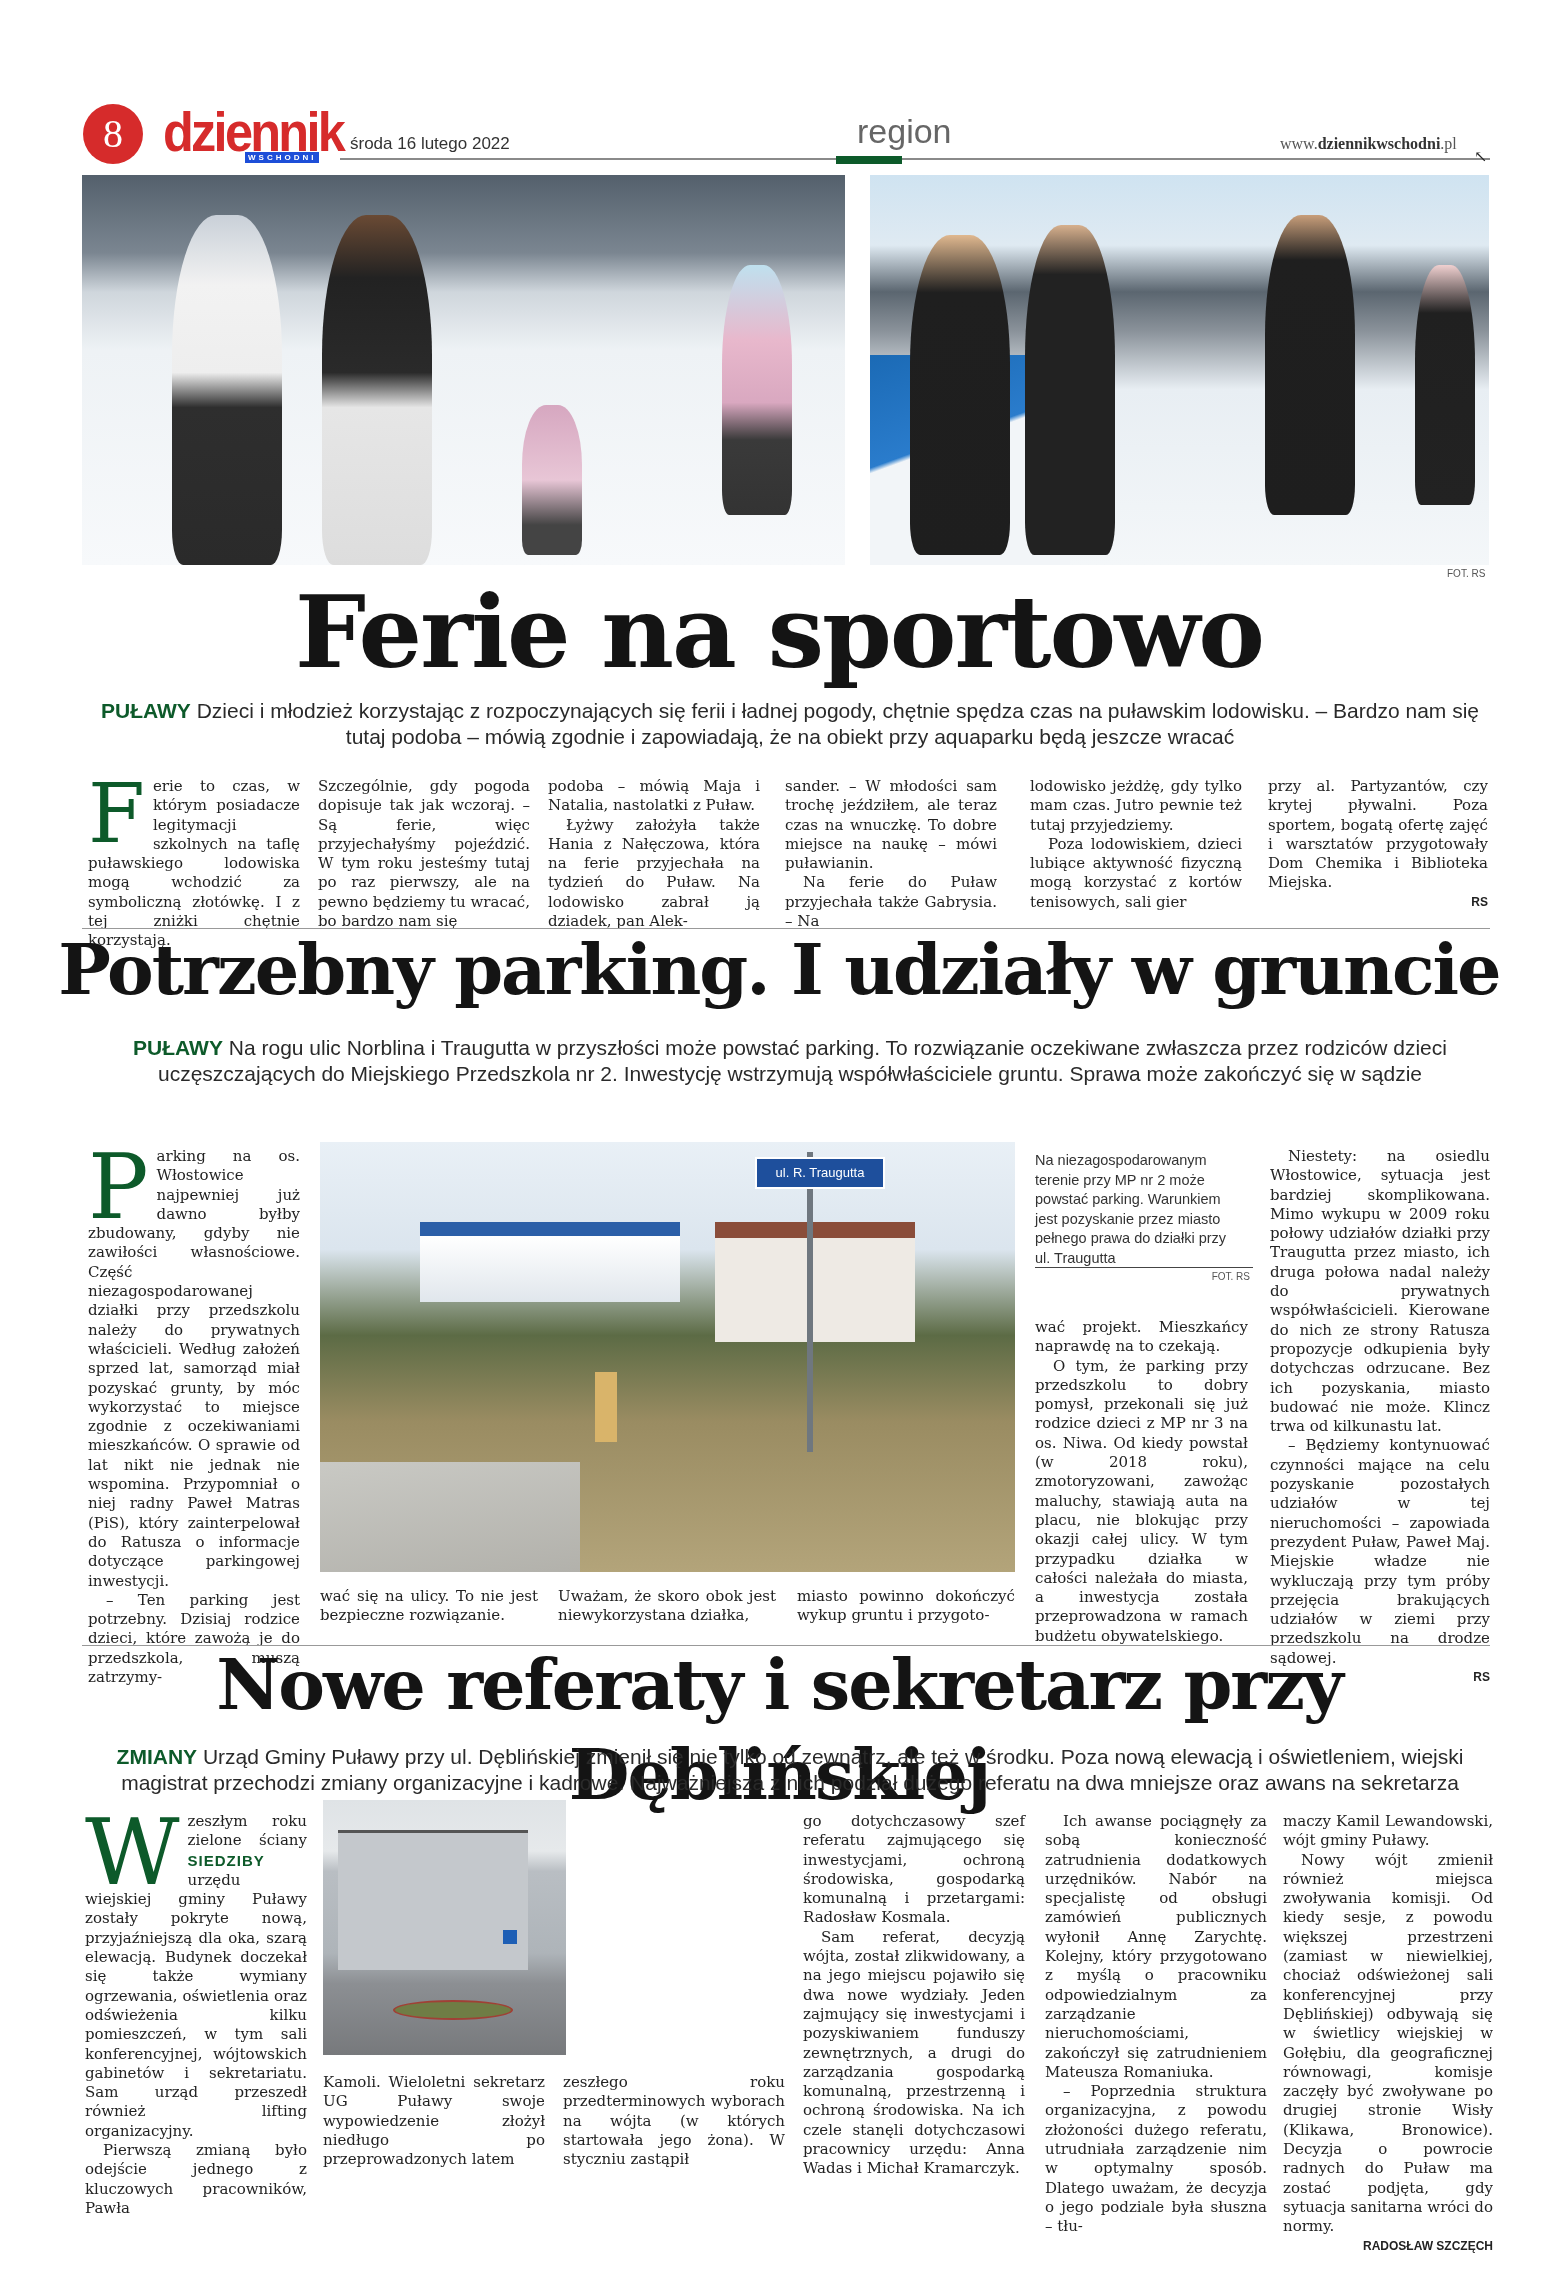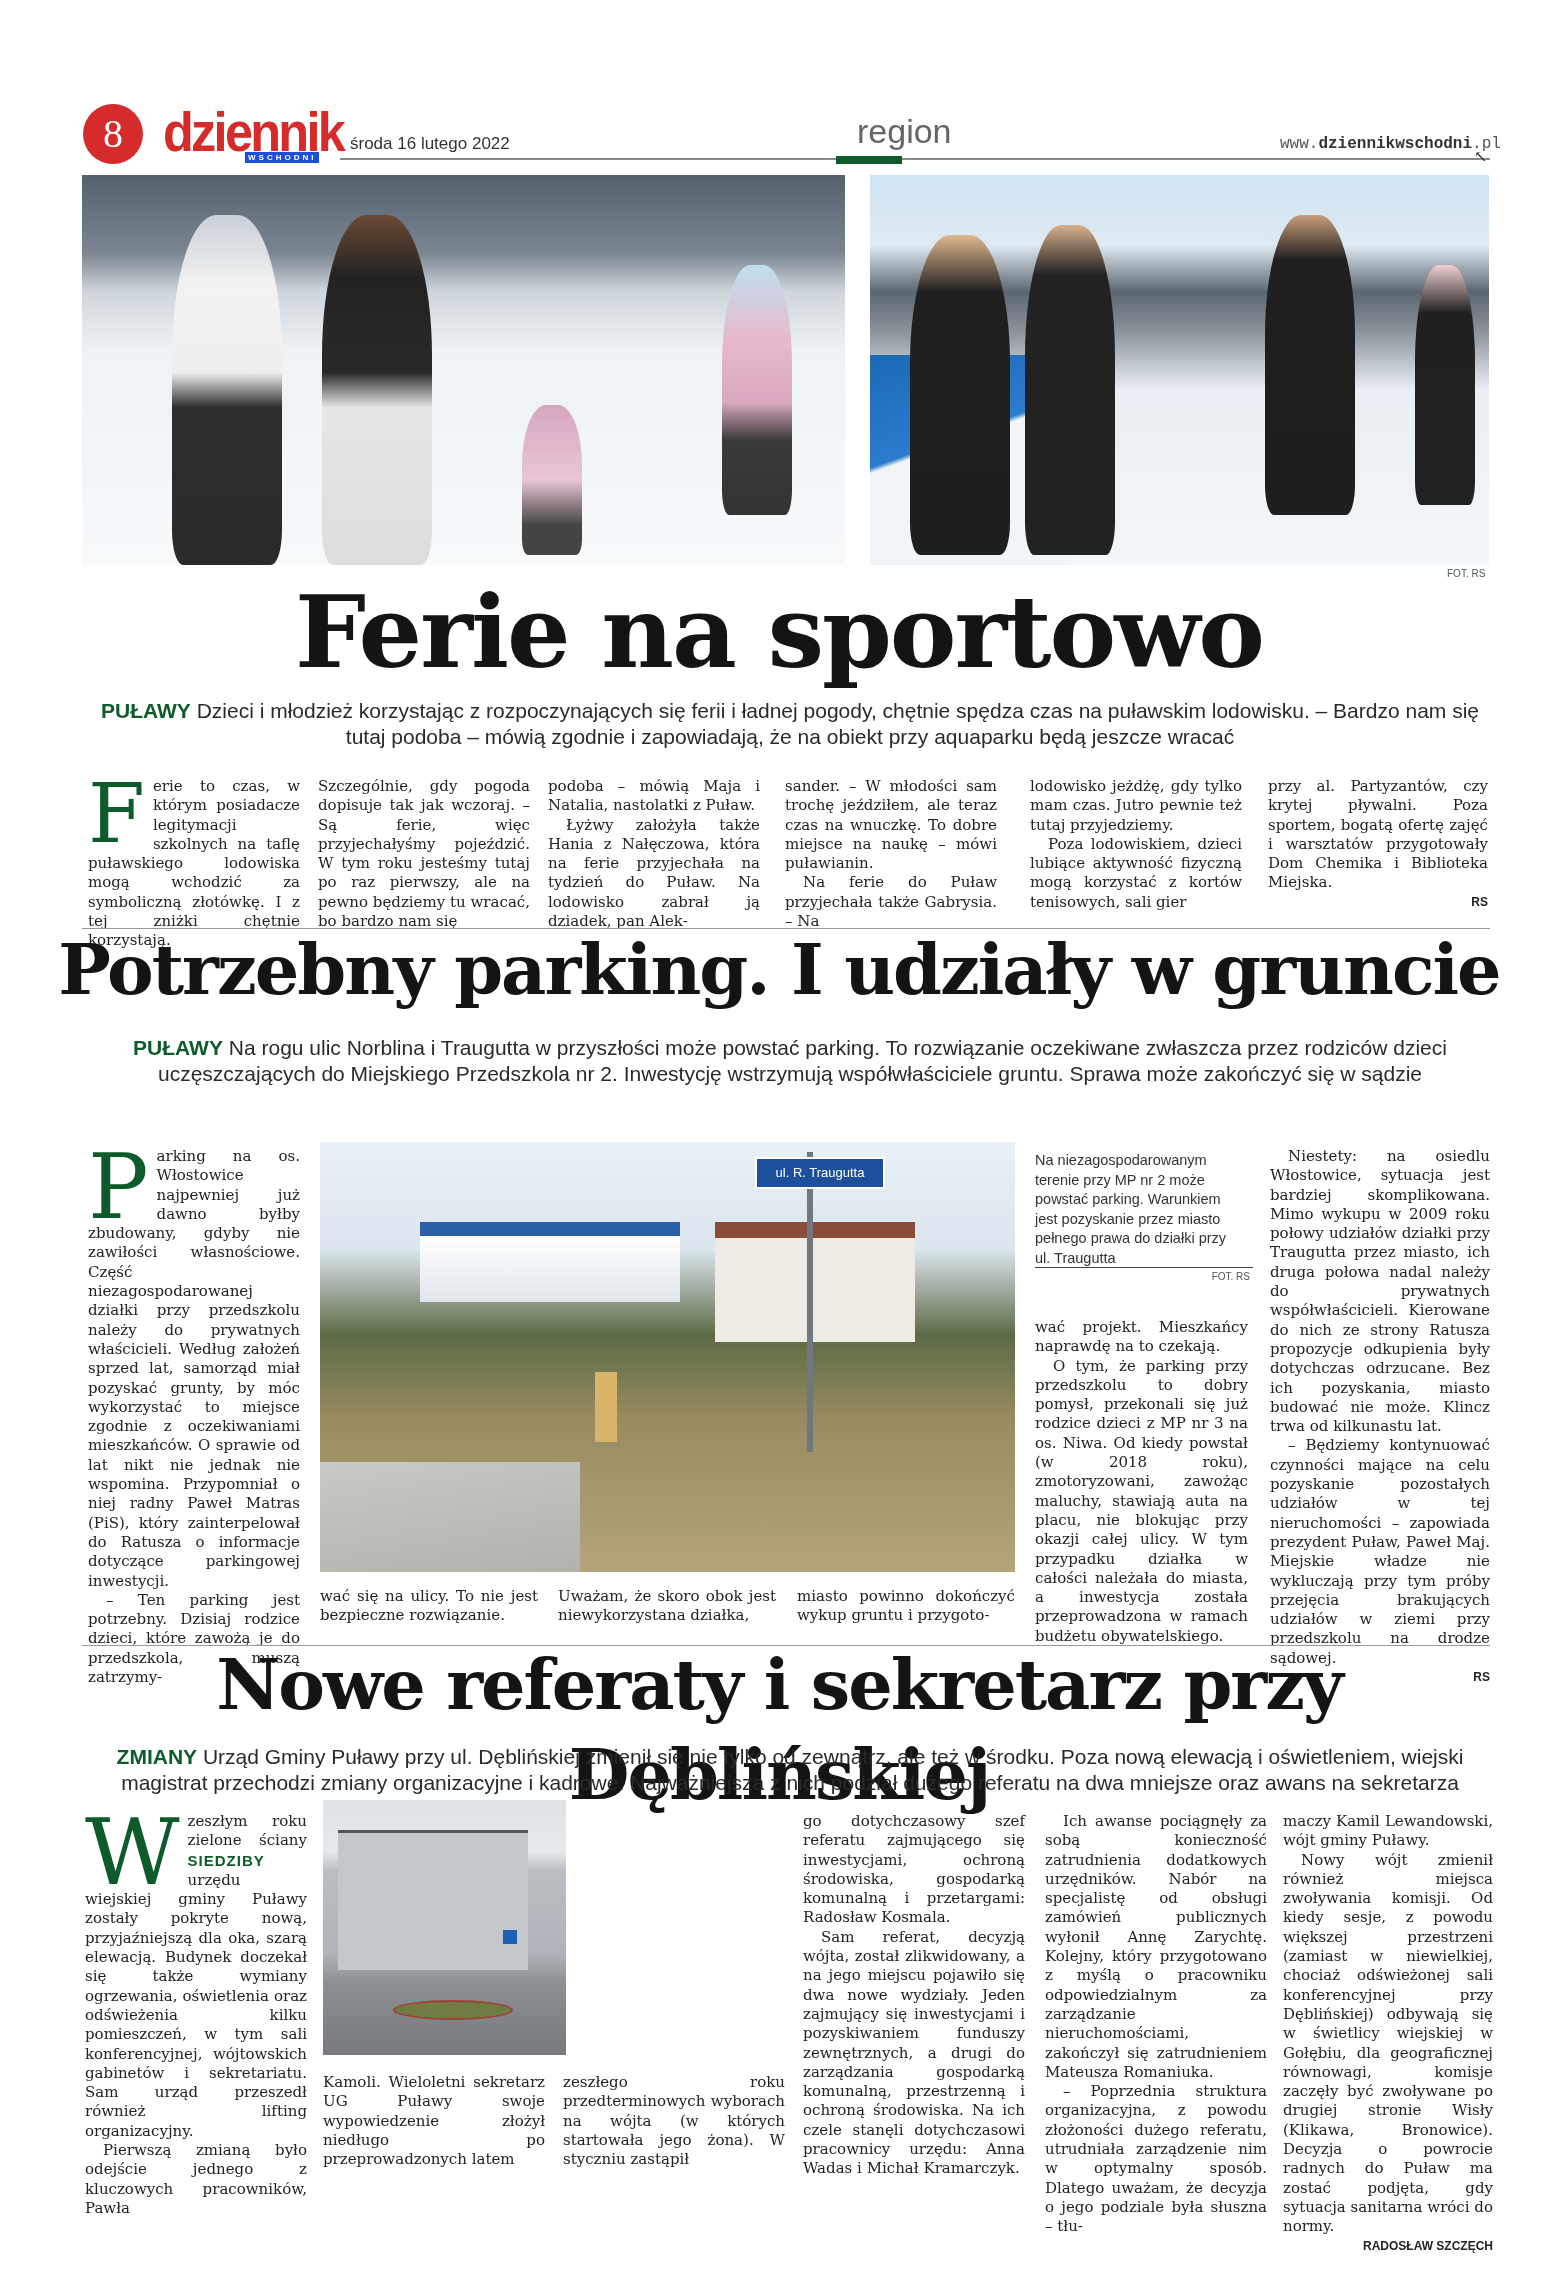--- a/index.html
+++ b/index.html
@@ -12,21 +12,21 @@
   .page-num { left: 83px; top: 104px; width: 60px; height: 60px; border-radius: 50%; background: #d62b2b; color: #fff;
     font-family: "Liberation Serif", serif; font-size: 40px; line-height: 60px; text-align: center; }
   .logo { left: 163px; top: 104px; font-family: "Liberation Sans", sans-serif; font-weight: 900; font-size: 56px; color: #d62b2b;
     letter-spacing: -3px; line-height: 56px; transform: scaleX(0.9); transform-origin: left top; }
   .logo-sub { left: 245px; top: 152px; background: #1d4ed8; color: #fff; font-family: "Liberation Sans", sans-serif; font-size: 8px;
     font-weight: bold; letter-spacing: 3px; padding: 1px 3px; }
   .date { left: 350px; top: 134px; font-family: "Liberation Sans", sans-serif; font-size: 17px; color: #333; }
   .header-rule { left: 340px; top: 158px; width: 1150px; height: 2px; background: #8a8a8a; }
   .section { left: 857px; top: 112px; font-family: "Liberation Sans", sans-serif; font-size: 34px; color: #666; font-weight: 300; }
   .section-bar { left: 836px; top: 156px; width: 66px; height: 8px; background: #0d5a2a; }
-  .site { left: 1280px; top: 135px; font-family: Liberation Mono, monospace; font-size: 16px; color: #555; }
+  .site { left: 1280px; top: 135px; font-family: Liberation Serif, serif; font-size: 16px; color: #555; }
   .site b { color: #333; }
   .cursor { left: 1474px; top: 147px; font-size: 16px; color: #222; }
 
   
   .photo { overflow: hidden; }
   .photo1 { left: 82px; top: 175px; width: 763px; height: 390px;
     background: linear-gradient(180deg, #54606c 0%, #7b8691 20%, #cfd6dc 30%, #eef2f5 45%, #f7f9fb 100%); }
   .photo2 { left: 870px; top: 175px; width: 619px; height: 390px;
     background: linear-gradient(180deg, #cfe3f1 0%, #dfeaf2 18%, #5b6670 30%, #8a929a 40%, #e8eef3 55%, #f4f7f9 100%); }
   .fig { position: absolute; border-radius: 40% 40% 10% 10%; }

